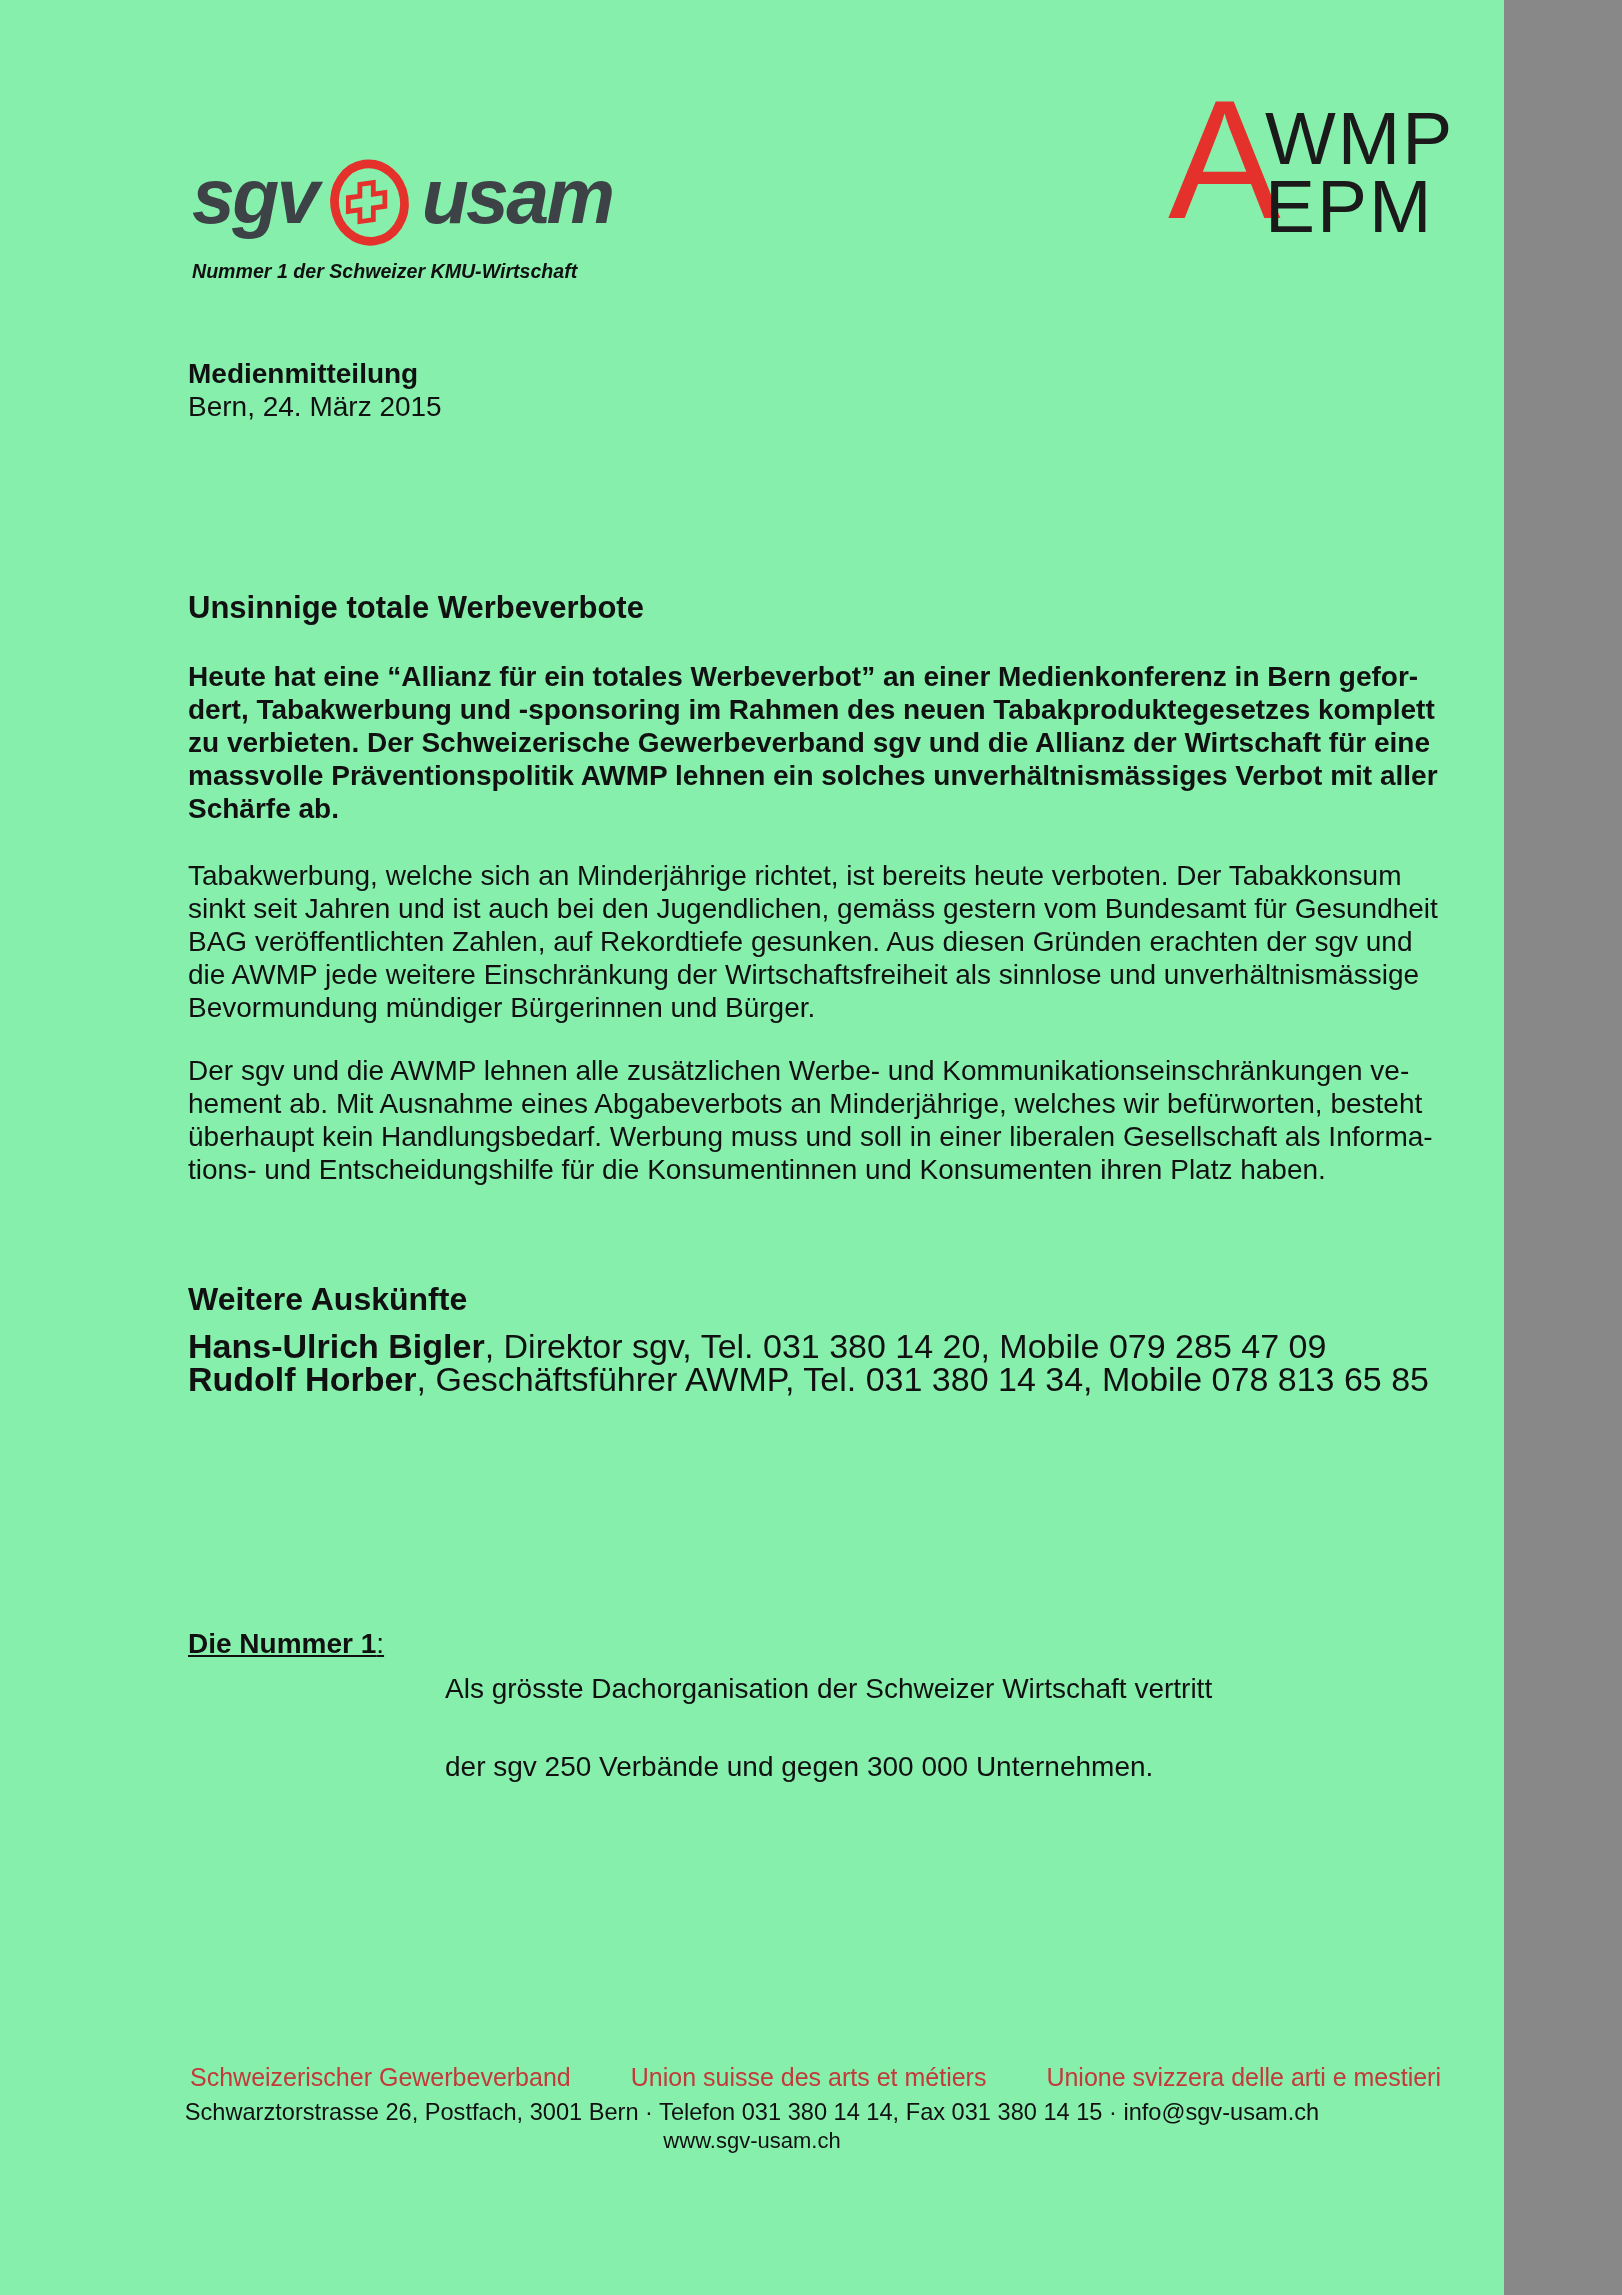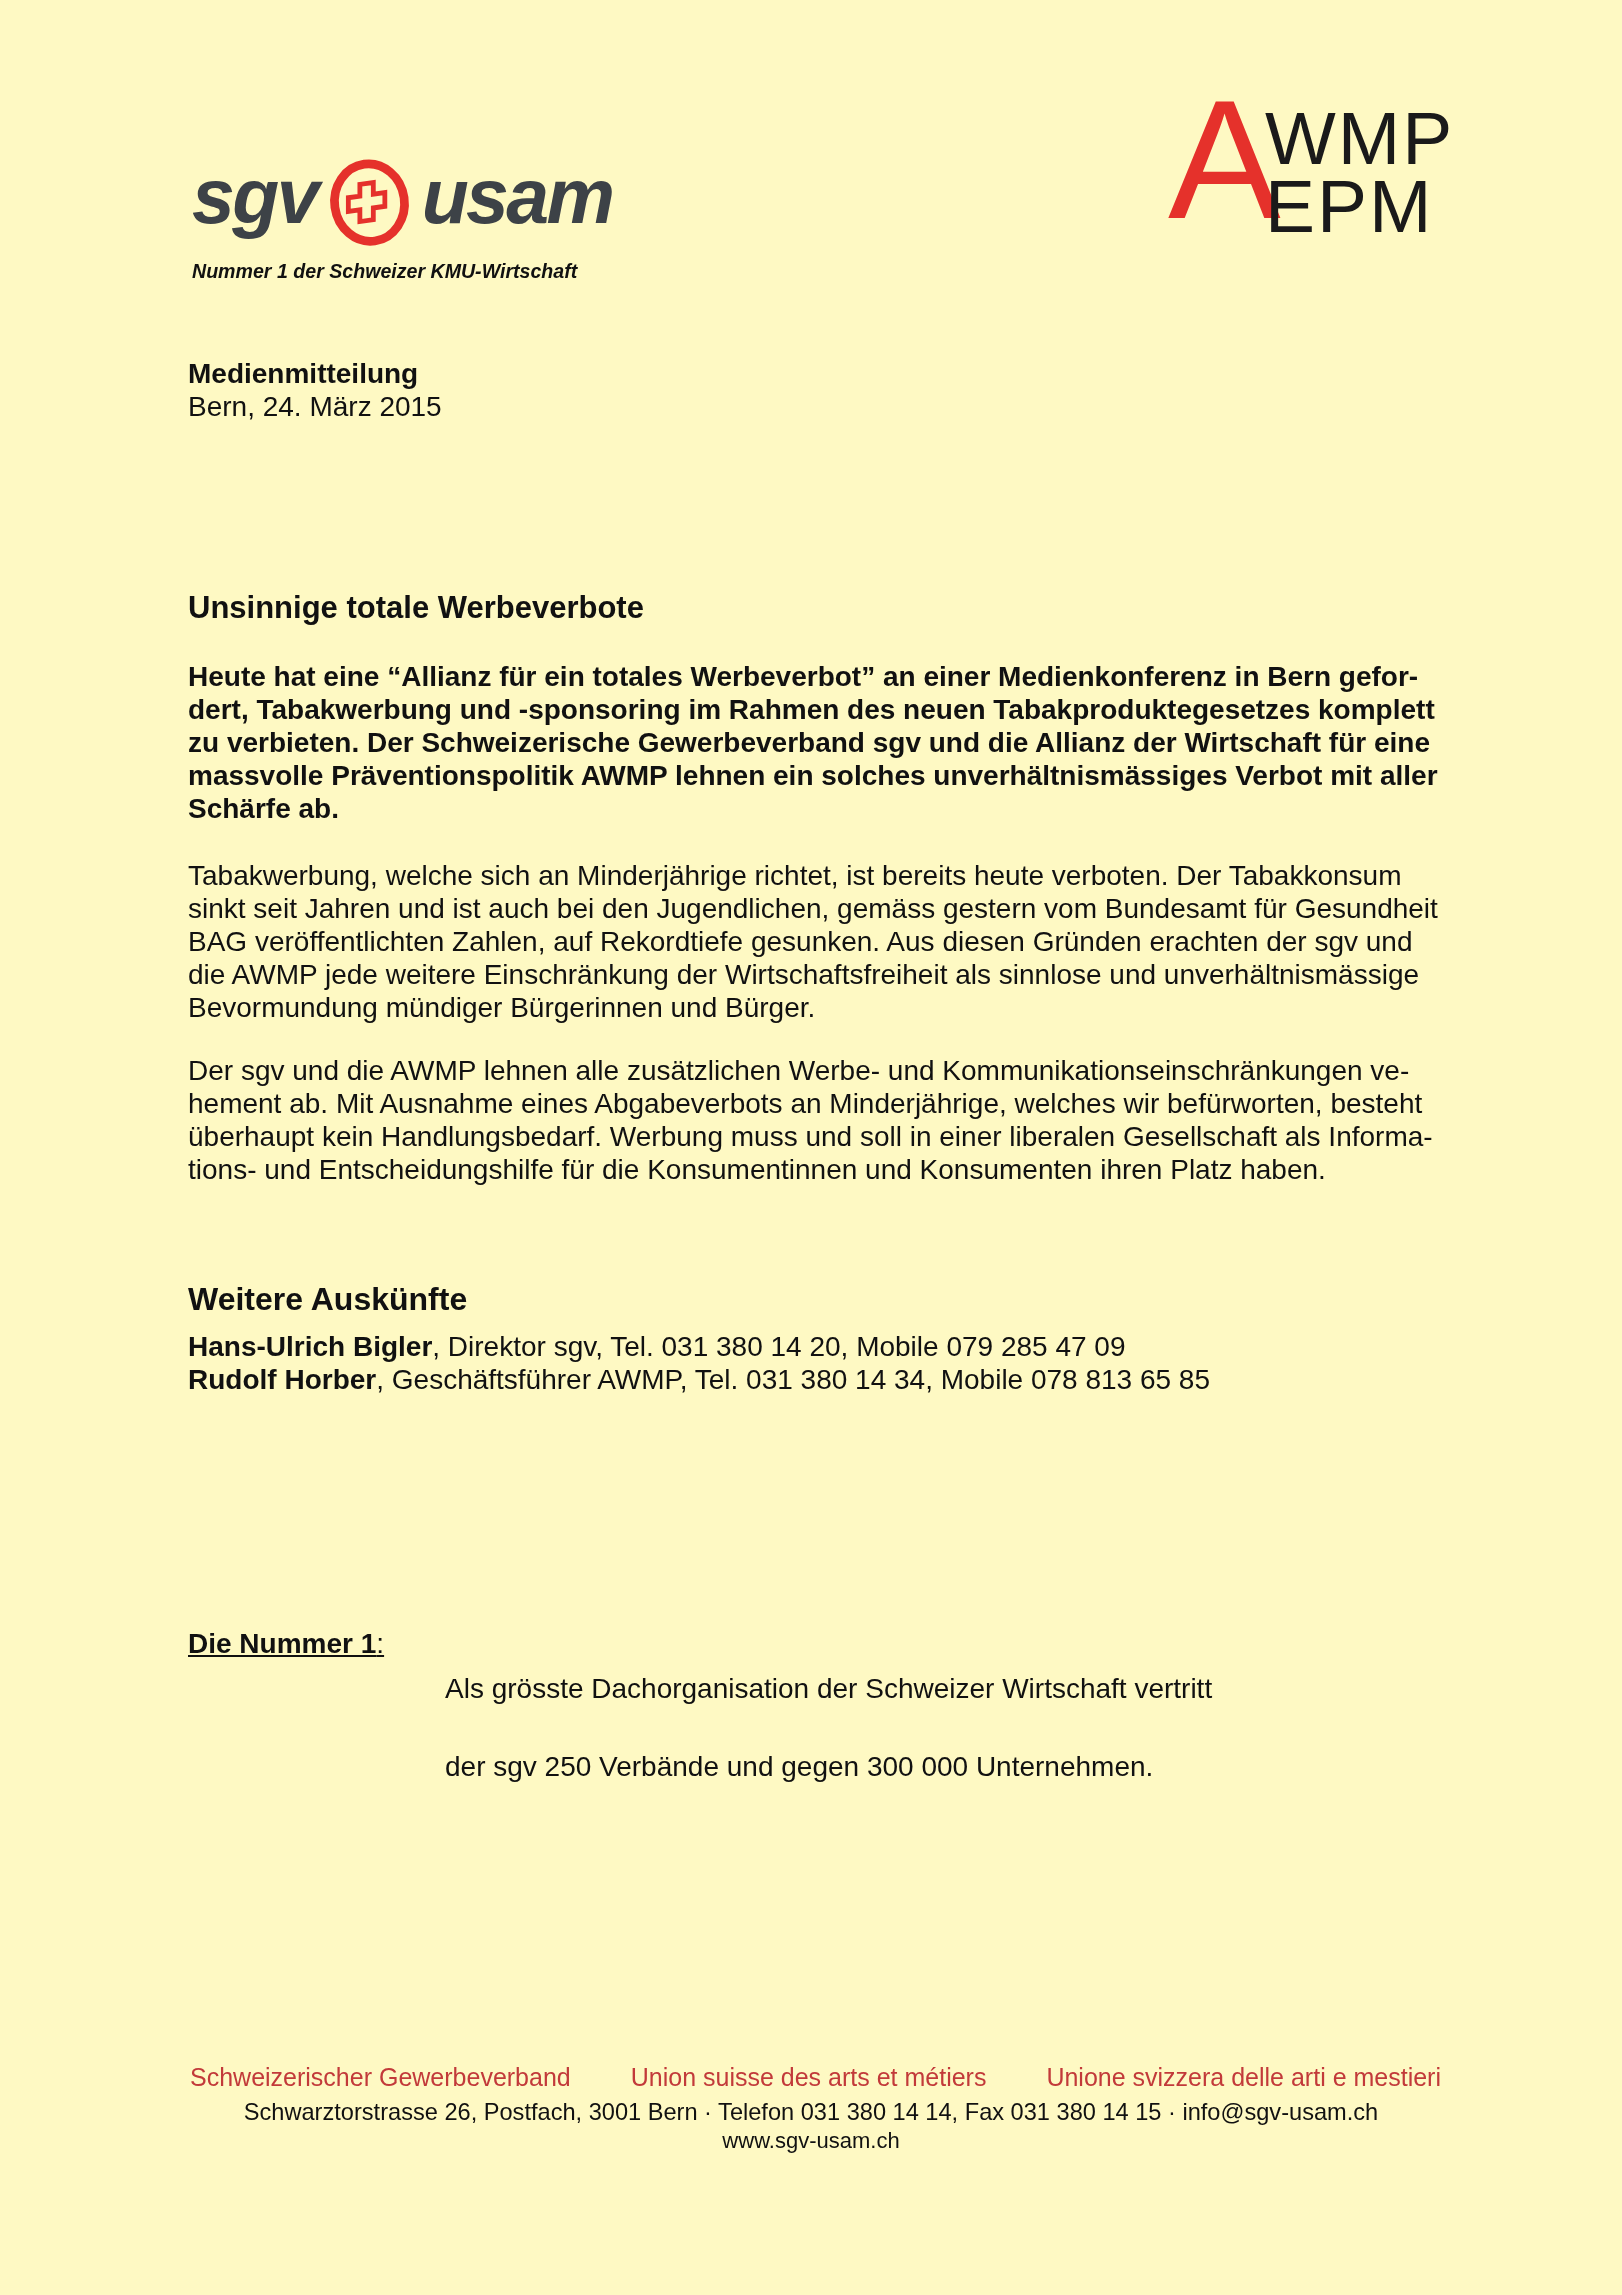--- a/index.html
+++ b/index.html
@@ -1,20 +1,20 @@
 <!DOCTYPE html>
 <html style="font-size:10.5px"><head>
 <meta charset="utf-8">
 <style>
   html, body { margin: 0; padding: 0; background: #888; }
   .page {
     position: relative;
-    width: 1622px;
+    width: 1504px;
     height: 2295px;
-    background: #fef9c3;
+    background: #86efac;
     font-family: "Liberation Sans", "DejaVu Sans", sans-serif;
     color: #111111;
     overflow: hidden;
   }
 
   
   .sgv-logo { position: absolute; left: 192px; top: 145px; }
   .sgv-row {
     display: flex; align-items: center;
     font-style: italic; font-weight: 700;
@@ -54,21 +54,21 @@
   .para { position: absolute; left: 188px; width: 1263px; font-size: 28px; line-height: 33px; }
   .para .line { white-space: nowrap; }
   .lead { top: 660px; font-weight: 700; }
   .para1 { top: 859px; }
   .para2 { top: 1054px; }
 
   .contacts-heading {
     position: absolute; left: 188px; top: 1281px;
     font-size: 32px; font-weight: 700; margin: 0;
   }
-  .contacts { position: absolute; left: 188px; top: 1330px; font-size: 28px; line-height: 33px; }
+  .contacts { position: absolute; left: 188px; top: 1330px; font-size: 34px; line-height: 33px; }
   .contact-row { white-space: nowrap; }
   .contact-name { font-weight: 700; }
 
   .boilerplate { position: absolute; left: 188px; top: 1627px; font-size: 28px; line-height: 33px; }
   .boilerplate-label { position: absolute; left: 0; top: 0; white-space: nowrap; text-decoration: underline; }
   .boilerplate-label .label-name { font-weight: 700; }
   .boilerplate-text { position: absolute; left: 257px; top: 0; width: 851px; }
   .boilerplate-text .line { white-space: nowrap; margin-top: 45px; }
 
   

